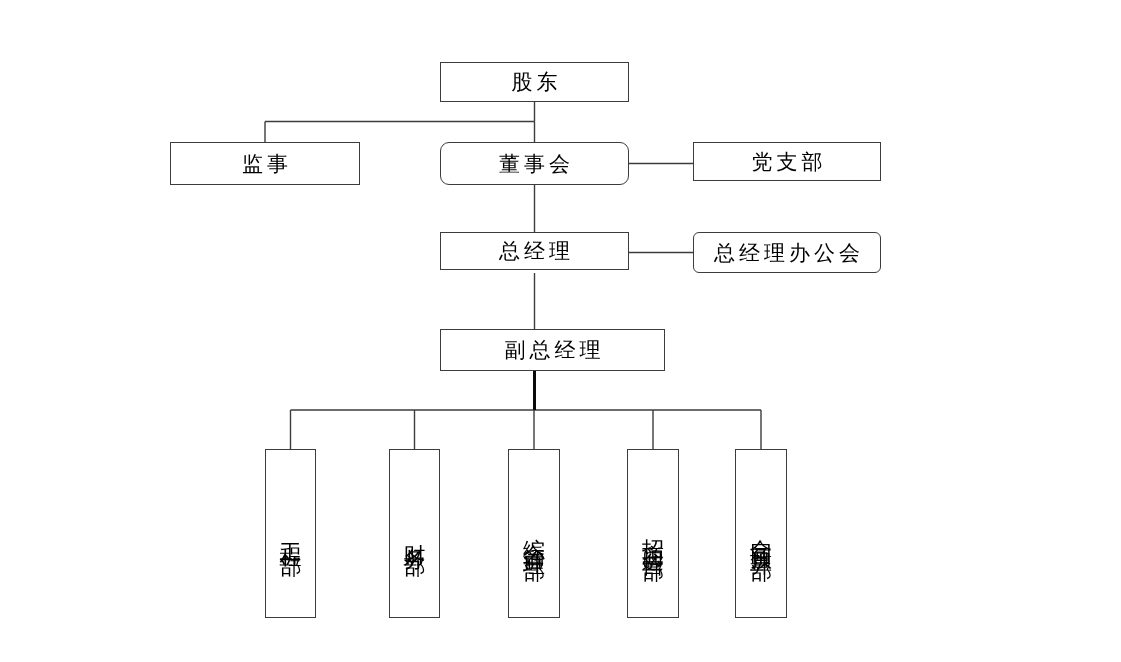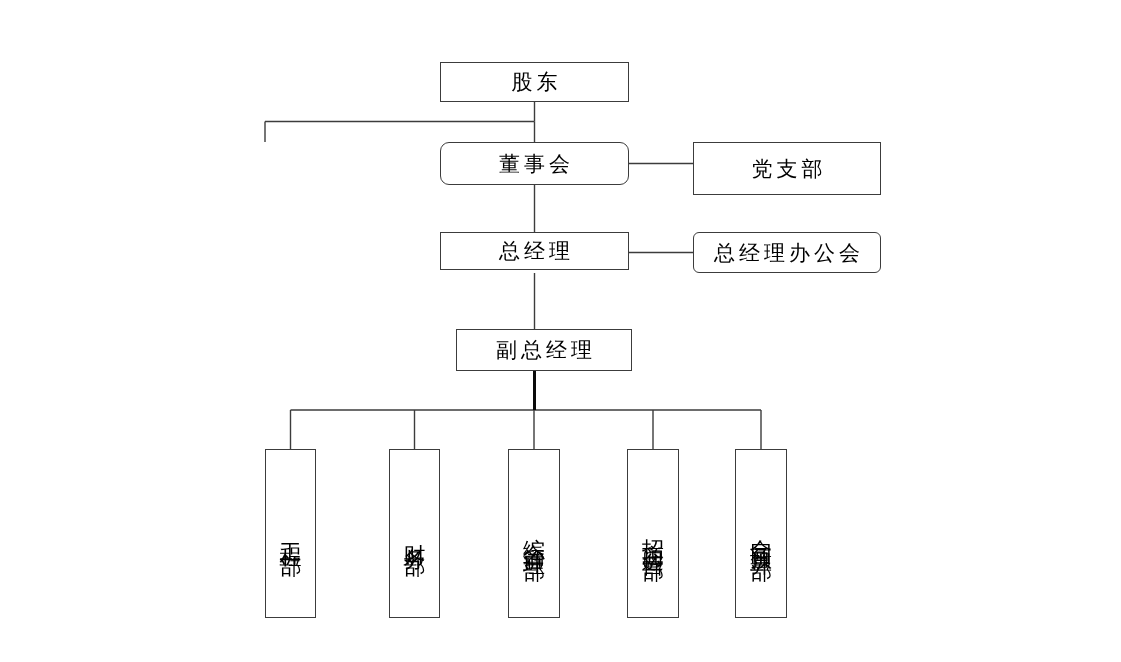--- a/index.html
+++ b/index.html
@@ -41,26 +41,26 @@
     text-orientation: upright;
     font-size: 22px;
     letter-spacing: 5px;
     text-indent: 0;
   }
   
   #n-shareholders { left: 440px; top: 62px;  width: 189px; height: 40px; }
   
   #n-supervisor   { left: 170px; top: 142px; width: 190px; height: 43px; }
   #n-board        { left: 440px; top: 142px; width: 189px; height: 43px; border-radius: 9px; }
-  #n-party-branch { left: 693px; top: 142px; width: 188px; height: 53px; }
+  #n-party-branch { left: 693px; top: 142px; width: 188px; height: 39px; }
   
   #n-gm           { left: 440px; top: 232px; width: 189px; height: 38px; }
   #n-gm-office    { left: 693px; top: 232px; width: 188px; height: 41px; border-radius: 6px; }
   
-  #n-deputy-gm    { left: 456px; top: 329px; width: 176px; height: 42px; }
+  #n-deputy-gm    { left: 440px; top: 329px; width: 225px; height: 42px; }
   
   #n-dept-0 { left: 265px; top: 449px; width: 51px; height: 169px; }
   #n-dept-1 { left: 389px; top: 449px; width: 51px; height: 169px; }
   #n-dept-2 { left: 508px; top: 449px; width: 52px; height: 169px; }
   #n-dept-3 { left: 627px; top: 449px; width: 52px; height: 169px; }
   #n-dept-4 { left: 735px; top: 449px; width: 52px; height: 169px; }
 </style>
 </head>
 <body>
 
@@ -94,20 +94,23 @@
       <line x1="761" y1="410" x2="761" y2="449"></line>
     </g>
 
     <line x1="534.5" y1="371" x2="534.5" y2="410" stroke="#0a0a0a" stroke-width="3" fill="none"></line>
   </svg>
 
   <div class="node" id="n-shareholders">
     <span>股东</span>
   </div>
 
+  <div class="node" id="n-supervisor">
+    <span>监事</span>
+  </div>
 
   <div class="node" id="n-board">
     <span>董事会</span>
   </div>
 
   <div class="node" id="n-party-branch">
     <span>党支部</span>
   </div>
 
   <div class="node" id="n-gm">

